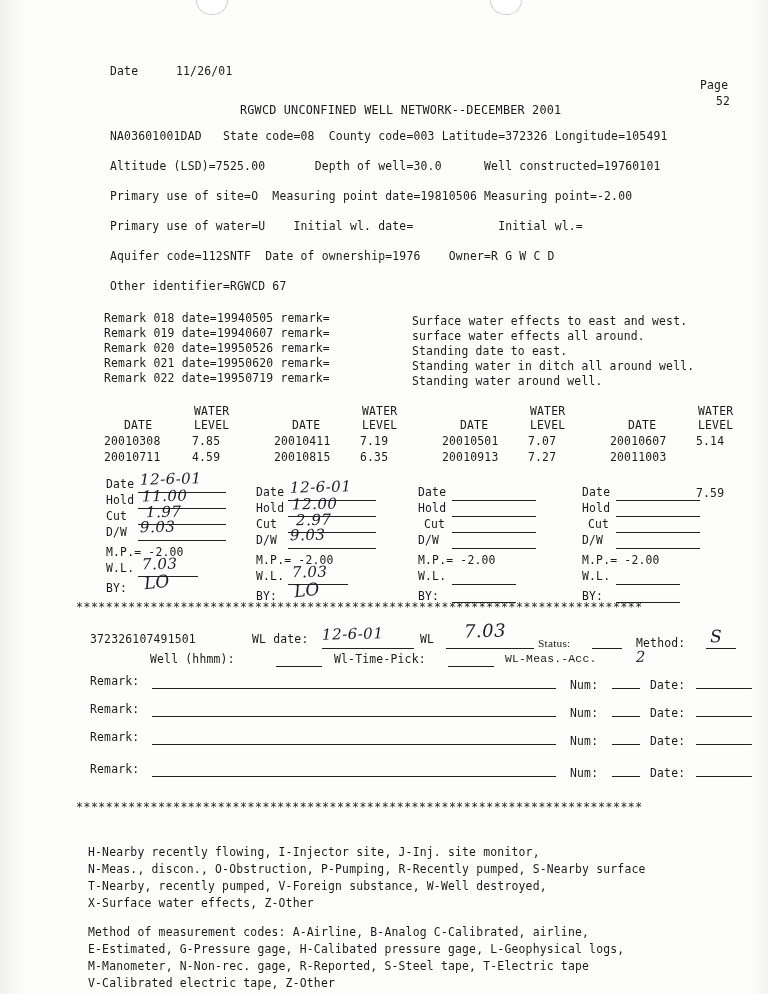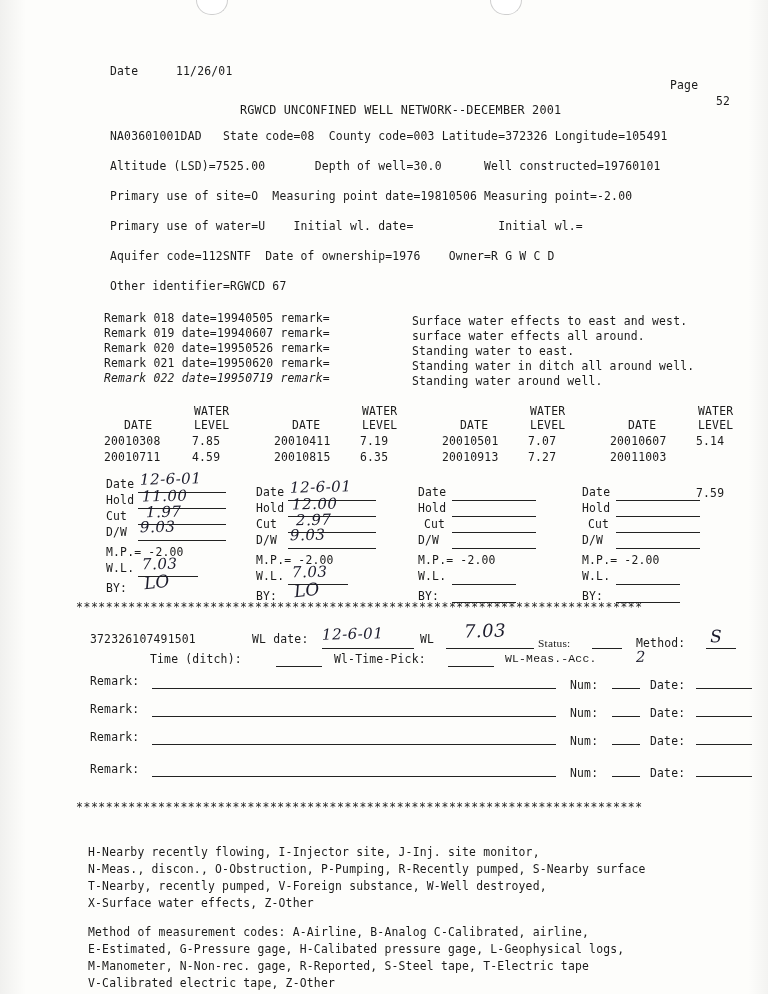--- a/index.html
+++ b/index.html
@@ -88,41 +88,41 @@
 
 <div class="page">
   <div class="edge-shade-left"></div>
   <div class="edge-shade-right"></div>
 
   <div class="punch-hole" style="left:196px; top:0;"></div>
   <div class="punch-hole" style="left:490px; top:0;"></div>
 
   <div class="txt" style="left:110px; top:64px;">Date</div>
   <div class="txt" style="left:176px; top:64px;">11/26/01</div>
-  <div class="txt" style="left:670px; top:78px;">Page</div>
+  <div class="txt" style="left:700px; top:78px;">Page</div>
   <div class="txt" style="left:716px; top:78px;margin-top:16px;">52</div>
 
   <div class="txt" style="left:240px; top:103px; font-size:11.8px;">RGWCD UNCONFINED WELL NETWORK--DECEMBER 2001</div>
 
   <div class="txt" style="left:110px; top:129px;">NA03601001DAD   State code=08  County code=003 Latitude=372326 Longitude=105491</div>
   <div class="txt" style="left:110px; top:159px;">Altitude (LSD)=7525.00       Depth of well=30.0      Well constructed=19760101</div>
   <div class="txt" style="left:110px; top:189px;">Primary use of site=O  Measuring point date=19810506 Measuring point=-2.00</div>
   <div class="txt" style="left:110px; top:219px;">Primary use of water=U    Initial wl. date=            Initial wl.=</div>
   <div class="txt" style="left:110px; top:249px;">Aquifer code=112SNTF  Date of ownership=1976    Owner=R G W C D</div>
   <div class="txt" style="left:110px; top:279px;">Other identifier=RGWCD 67</div>
 
   <div class="txt" style="left:104px; top:311px;">Remark 018 date=19940505 remark=</div>
   <div class="txt" style="left:412px; top:314px;">Surface water effects to east and west.</div>
   <div class="txt" style="left:104px; top:326px;">Remark 019 date=19940607 remark=</div>
   <div class="txt" style="left:412px; top:329px;">surface water effects all around.</div>
   <div class="txt" style="left:104px; top:341px;">Remark 020 date=19950526 remark=</div>
-  <div class="txt" style="left:412px; top:344px;">Standing water to east.</div>
+  <div class="txt" style="left:412px; top:344px;">Standing date to east.</div>
   <div class="txt" style="left:104px; top:356px;">Remark 021 date=19950620 remark=</div>
   <div class="txt" style="left:412px; top:359px;">Standing water in ditch all around well.</div>
-  <div class="txt" style="left:104px; top:371px;font-style:italic;">Remark 022 date=19950719 remark=</div>
+  <div class="txt" style="left:104px; top:371px;">Remark 022 date=19950719 remark=</div>
   <div class="txt" style="left:412px; top:374px;">Standing water around well.</div>
 
   <div class="txt" style="left:194px; top:404px;">WATER</div>
   <div class="txt" style="left:124px; top:418px;">DATE</div>
   <div class="txt" style="left:194px; top:418px;">LEVEL</div>
   <div class="txt" style="left:104px; top:434px;">20010308</div>
   <div class="txt" style="left:192px; top:434px;">7.85</div>
   <div class="txt" style="left:104px; top:450px;">20010711</div>
   <div class="txt" style="left:192px; top:450px;">4.59</div>
 
@@ -240,21 +240,21 @@
   <div class="hand" style="left:464px; top:620px; font-size:18px;">7.03</div>
 
   <div class="txt" style="left:538px; top:636px;font-family:Liberation Serif, serif;">Status:</div>
   <div class="uline" style="left:592px; top:648px; width:30px;"></div>
   <div class="hand" style="left:596px; top:630px;"></div>
 
   <div class="txt" style="left:636px; top:636px;">Method:</div>
   <div class="uline" style="left:706px; top:648px; width:30px;"></div>
   <div class="hand" style="left:710px; top:626px; font-size:17px;">S</div>
 
-  <div class="txt" style="left:150px; top:652px;">Time (ditch):</div>
+  <div class="txt" style="left:150px; top:652px;">Well (hhmm):</div>
   <div class="uline" style="left:276px; top:666px; width:46px;"></div>
   <div class="txt" style="left:334px; top:652px;">Wl-Time-Pick:</div>
   <div class="uline" style="left:448px; top:666px; width:46px;"></div>
   <div class="txt" style="left:505px; top:652px;font-family:Liberation Mono, monospace;">WL-Meas.-Acc.</div>
   <div class="hand" style="left:636px; top:648px;">2</div>
 
   <div class="txt" style="left:90px; top:674px;">Remark:</div>
   <div class="uline" style="left:152px; top:688px; width:404px;"></div>
   <div class="txt" style="left:570px; top:678px;">Num:</div>
   <div class="uline" style="left:612px; top:688px; width:28px;"></div>

